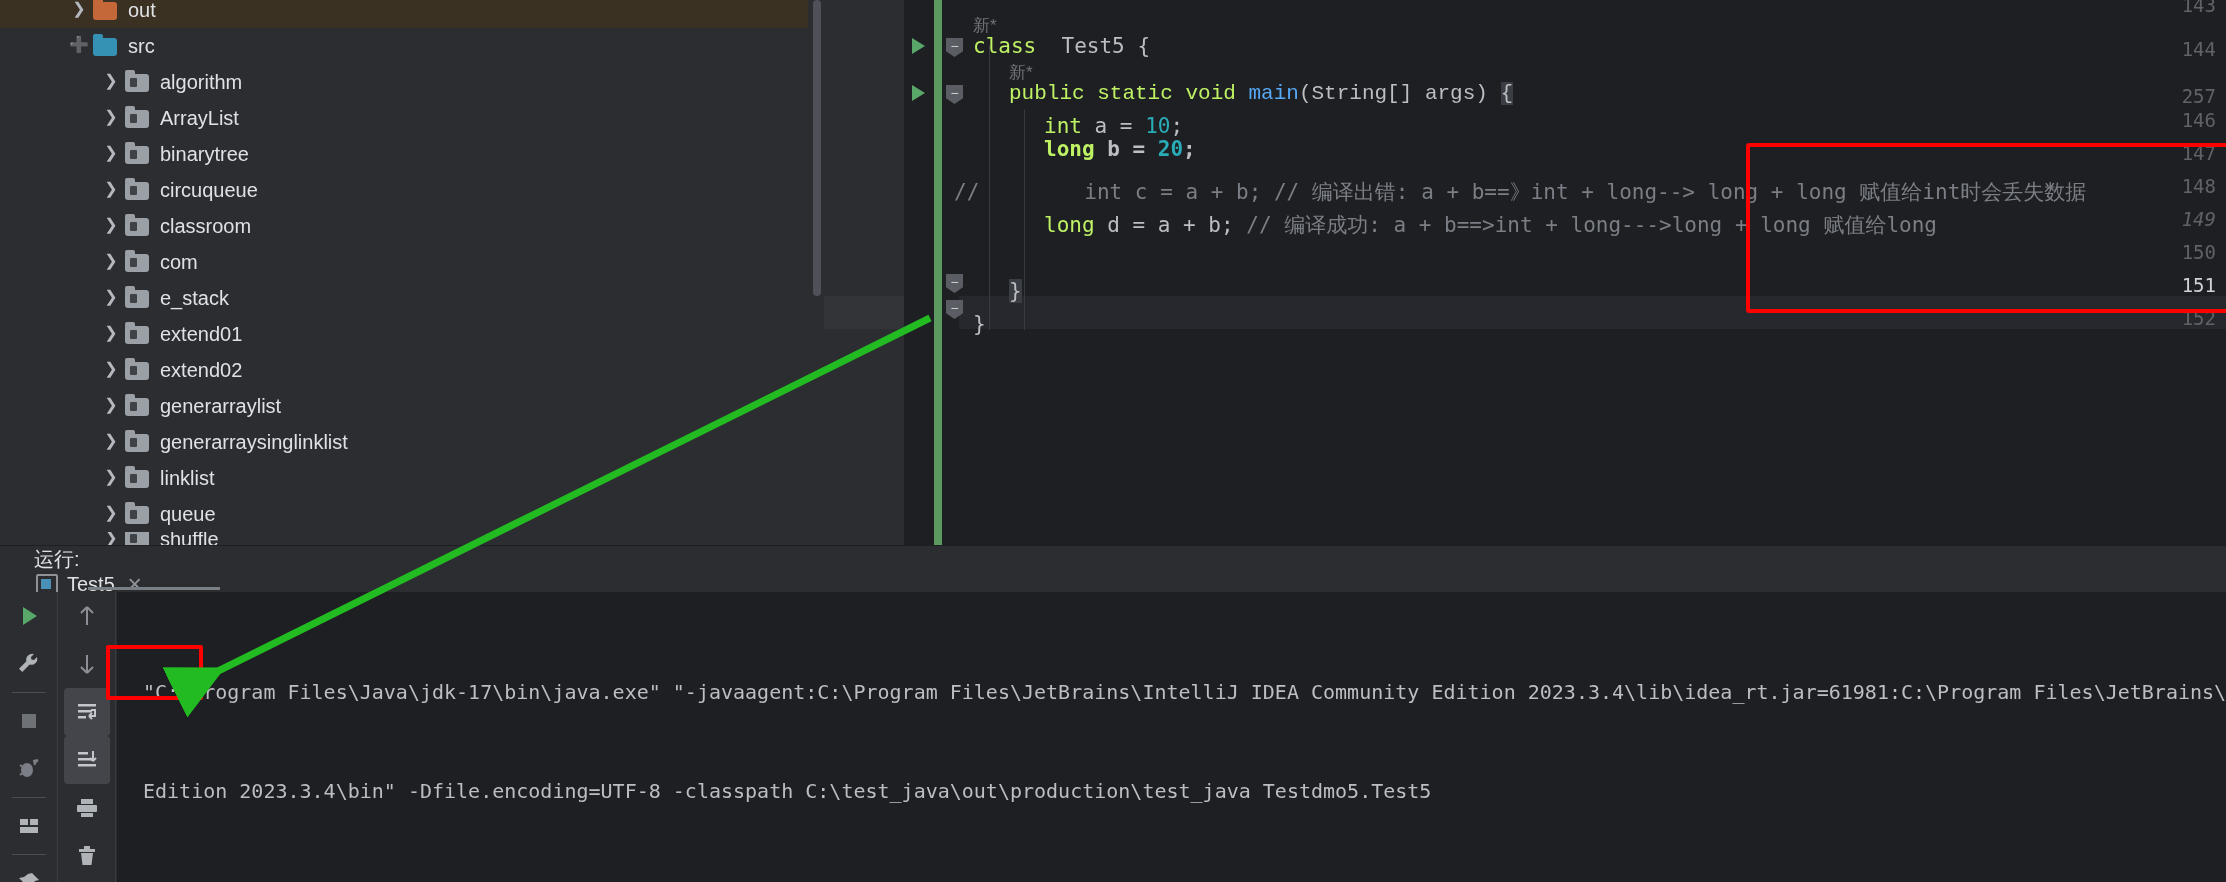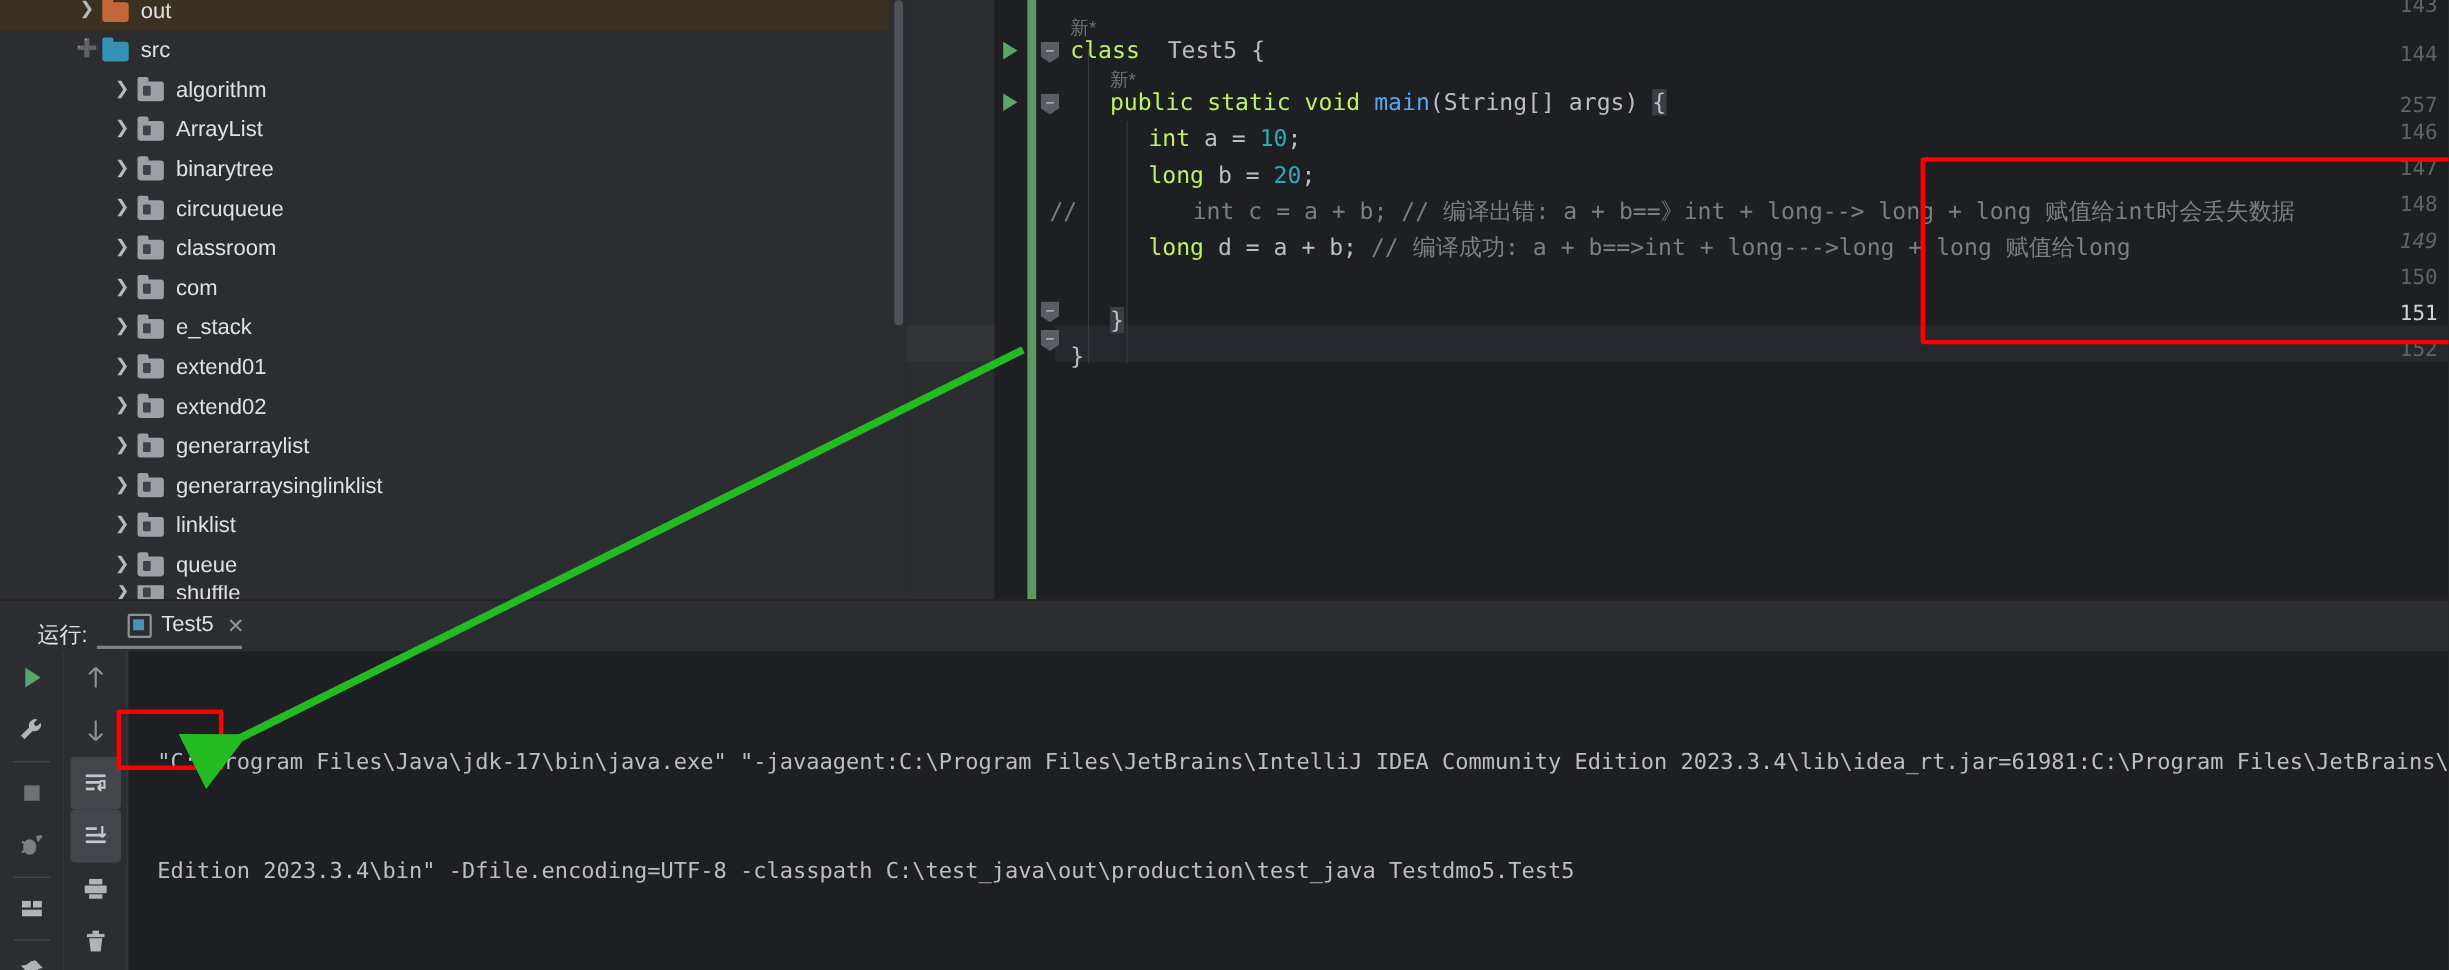--- a/index.html
+++ b/index.html
@@ -129,21 +129,21 @@
     background: #2b2d30;
   }
 
   
   .run-panel {
     position: absolute; left: 0; top: 545px; width: 2226px; height: 337px;
     background: #2b2d30; border-top: 1px solid #1e1f22;
   }
   .run-tabs {
     position: absolute; left: 0; top: 0; height: 45px; width: 100%;
-    display: flex; align-items: flex-end;
+    display: flex; align-items: flex-start; flex-direction: column;
   }
   .run-title {
     margin-left: 34px; color: #dfe1e5; font-size: 20px;
   }
   .tab {
     margin-left: 36px; display: flex; align-items: center; height: 45px;
     position: relative;
   }
   .tab-ico {
     width: 22px; height: 22px; margin-right: 9px;
@@ -352,25 +352,25 @@
     <div class="code-area">
       <div class="indent-guide" style="left:65px; top:110px; height:220px;"></div>
       <div class="indent-guide" style="left:30px; top:45px; height:285px;"></div>
 
       <div class="cline" style="top:8px; left:14px;"><span class="hint">新*</span></div>
 
       <div class="cline" style="top:30px; left:14px;"><span class="kw">class</span><span class="pln">  </span><span class="pln">Test5</span><span class="pln"> </span><span class="pln">{</span></div>
 
       <div class="cline" style="top:55px; left:50px;"><span class="hint">新*</span></div>
 
-      <div class="cline" style="top:77px; left:50px;"><span class="kw">public static void</span><span class="pln"> </span><span class="mth">main</span><span class="pln">(String[] args)</span><span class="pln"> </span><span class="brace-hl">{</span></div>
+      <div class="cline" style="top:77px; left:50px;font-family:Liberation Mono, monospace;"><span class="kw">public static void</span><span class="pln"> </span><span class="mth">main</span><span class="pln">(String[] args)</span><span class="pln"> </span><span class="brace-hl">{</span></div>
 
       <div class="cline" style="top:110px; left:85px;"><span class="kw">int</span><span class="pln"> a = </span><span class="num">10</span><span class="pln">;</span></div>
 
-      <div class="cline" style="top:143px; left:85px;"><span class="kw">long</span><span class="pln"> b = </span><span class="num">20</span><span class="pln">;</span></div>
+      <div class="cline" style="top:133px; left:85px;font-weight:bold;"><span class="kw">long</span><span class="pln"> b = </span><span class="num">20</span><span class="pln">;</span></div>
 
       <div class="cline" style="top:176px; left:-5px;"><span class="cmt">//</span></div>
       <div class="cline" style="top:176px; left:100px;"><span class="cmt">  int c = a + b; // 编译出错: a + b==》int + long--&gt; long + long 赋值给int时会丢失数据</span></div>
 
       <div class="cline" style="top:209px; left:85px;"><span class="kw">long</span><span class="pln"> d = a + b; </span><span class="cmt">// 编译成功: a + b==&gt;int + long---&gt;long + long 赋值给long</span></div>
 
 
       <div class="cline" style="top:275px; left:50px;"><span class="brace-hl">}</span></div>
 
       <div class="cline" style="top:308px; left:14px;"><span class="pln">}</span></div>

